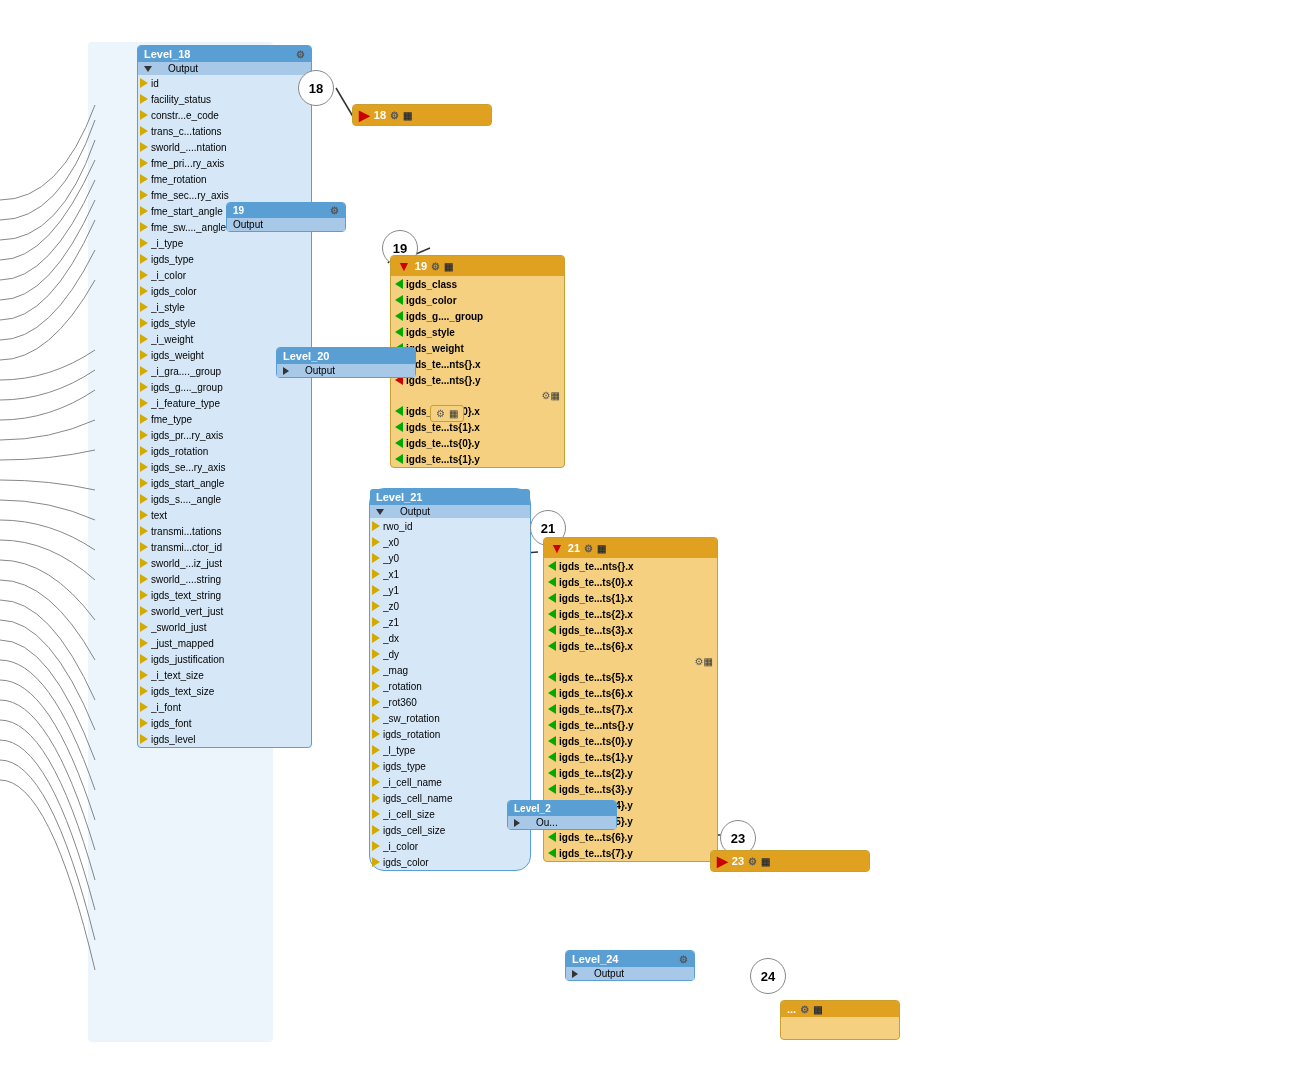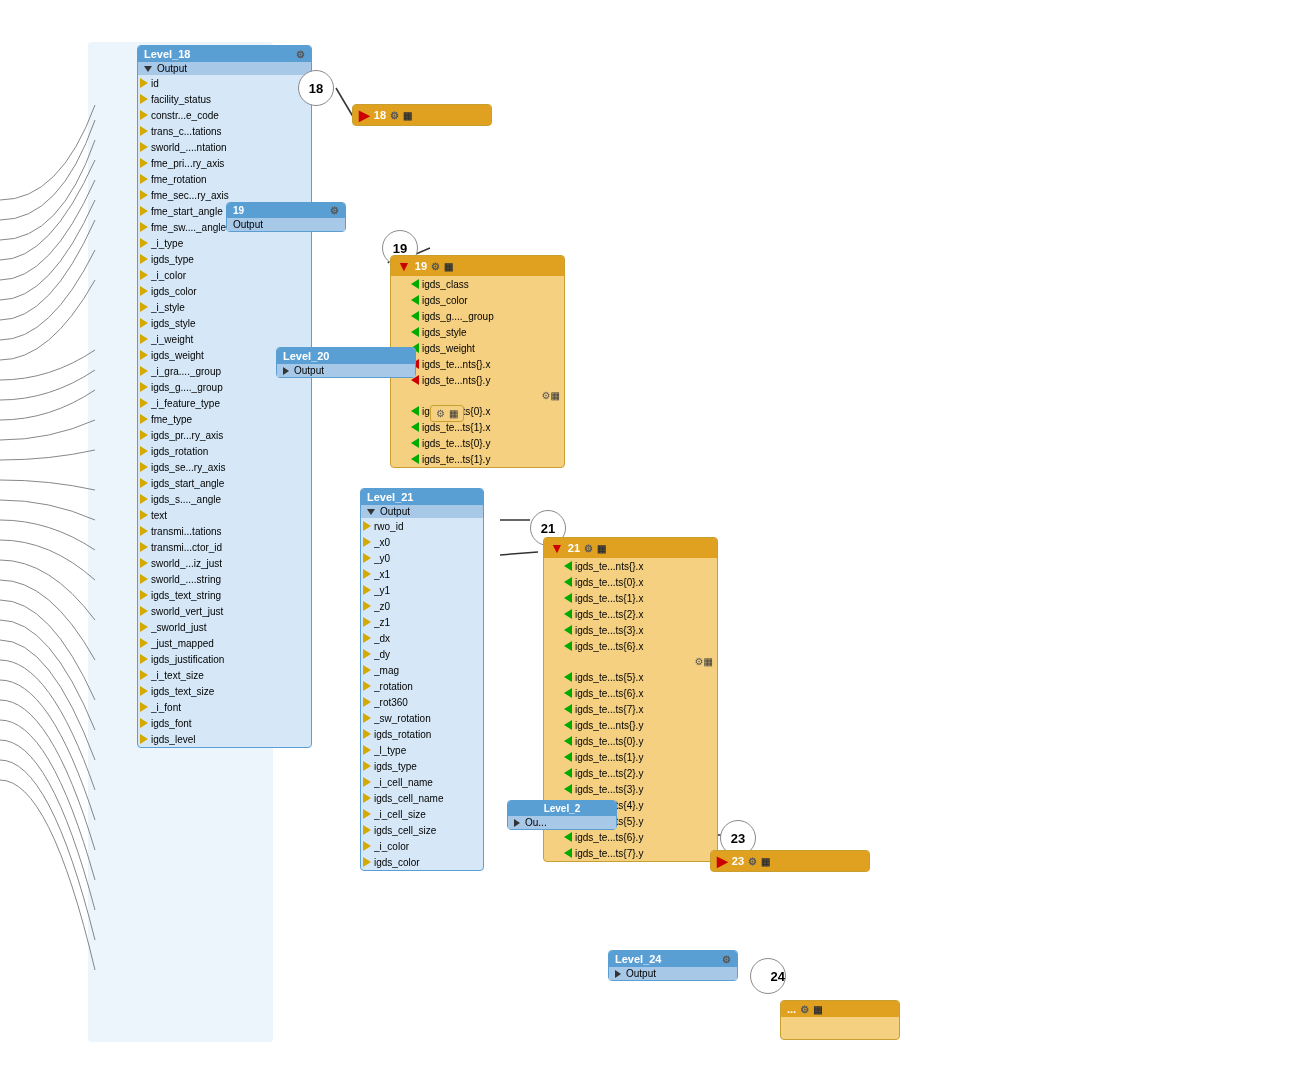--- a/index.html
+++ b/index.html
@@ -32,21 +32,21 @@
       justify-content: space-between;
       border-radius: 3px 3px 0 0;
     }
 
     .node-section-header {
       background: #a8c8e8;
       padding: 1px 6px;
       font-size: 10px;
       display: flex;
       align-items: center;
-      gap: 5px;
+      gap: 16px;
     }
 
     .triangle-down {
       width: 0; height: 0;
       border-left: 4px solid transparent;
       border-right: 4px solid transparent;
       border-top: 6px solid #333;
       display: inline-block;
     }
 
@@ -99,23 +99,24 @@
       font-size: 11px;
       display: flex;
       align-items: center;
       gap: 4px;
       border-radius: 3px 3px 0 0;
     }
 
     .writer-port-row {
       display: flex;
       align-items: center;
-      padding: 1px 20px;
+      padding: 1px 4px;
       font-size: 10px;
       min-height: 16px;
+      font-weight: bold;
     }
 
     .writer-triangle-left {
       width: 0; height: 0;
       border-top: 5px solid transparent;
       border-bottom: 5px solid transparent;
       border-right: 8px solid #cc0000;
       margin-right: 3px;
       flex-shrink: 0;
     }
@@ -490,21 +491,21 @@
     <span class="triangle-right"></span>
     <span>Output</span>
   </div>
 </div>
 
 <div style="position:absolute; left:430px; top:405px; background:#f5d080; border:1px solid #c8a030; border-radius:3px; padding:2px 5px; display:flex; gap:4px;">
   <span class="gear-symbol">⚙</span>
   <span class="table-icon">▦</span>
 </div>
 
-<div class="node" style="left:360px; top:488px; width:124px;">
+<div class="node" style="left:369px; top:488px; width:162px;border-radius:15px;">
   <div class="node-header">
     <span>Level_21</span>
   </div>
   <div class="node-section-header">
     <span class="triangle-down"></span>
     <span>Output</span>
   </div>
   <div class="port-row">
       <div class="port-triangle-right"></div>
       <span class="port-label">rwo_id</span>
@@ -679,21 +680,21 @@
     <div class="writer-triangle-left green"></div>
     <span>igds_te...ts{6}.y</span>
   </div>
   <div class="writer-port-row">
     <div class="writer-triangle-left green"></div>
     <span>igds_te...ts{7}.y</span>
   </div>
 </div>
 
 <div class="node" style="left:507px; top:800px; width:110px;">
-  <div class="node-header" style="font-size:10px;justify-content:center;">
+  <div class="node-header" style="font-size:10px;">
     <span>Level_2</span>
   </div>
   <div class="node-section-header">
     <span class="triangle-right"></span>
     <span>Ou...</span>
   </div>
 </div>
 
 <div class="callout" style="left:720px; top:820px;">
   <span>23</span>
@@ -701,32 +702,32 @@
 
 <div class="writer-node" style="left:710px; top:850px; width:160px;">
   <div class="writer-header">
     <span style="color:#cc0000; font-size:14px;">▶</span>
     <span>23</span>
     <span class="gear-symbol">⚙</span>
     <span class="table-icon">▦</span>
   </div>
 </div>
 
-<div class="node" style="left:565px; top:950px; width:130px;margin-left:43px;">
+<div class="node" style="left:565px; top:950px; width:130px;">
   <div class="node-header">
     <span>Level_24</span>
     <span class="gear-symbol">⚙</span>
   </div>
   <div class="node-section-header">
     <span class="triangle-right"></span>
     <span>Output</span>
   </div>
 </div>
 
-<div class="callout" style="left:750px; top:958px;justify-content:flex-end;">
+<div class="callout" style="left:750px; top:958px;">
   <span>24</span>
 </div>
 
 <div class="writer-node" style="left:780px; top:1000px; width:100px; height:40px;">
   <div class="writer-header">
     <span>...</span>
     <span class="gear-symbol">⚙</span>
     <span class="table-icon">▦</span>
   </div>
 </div>

